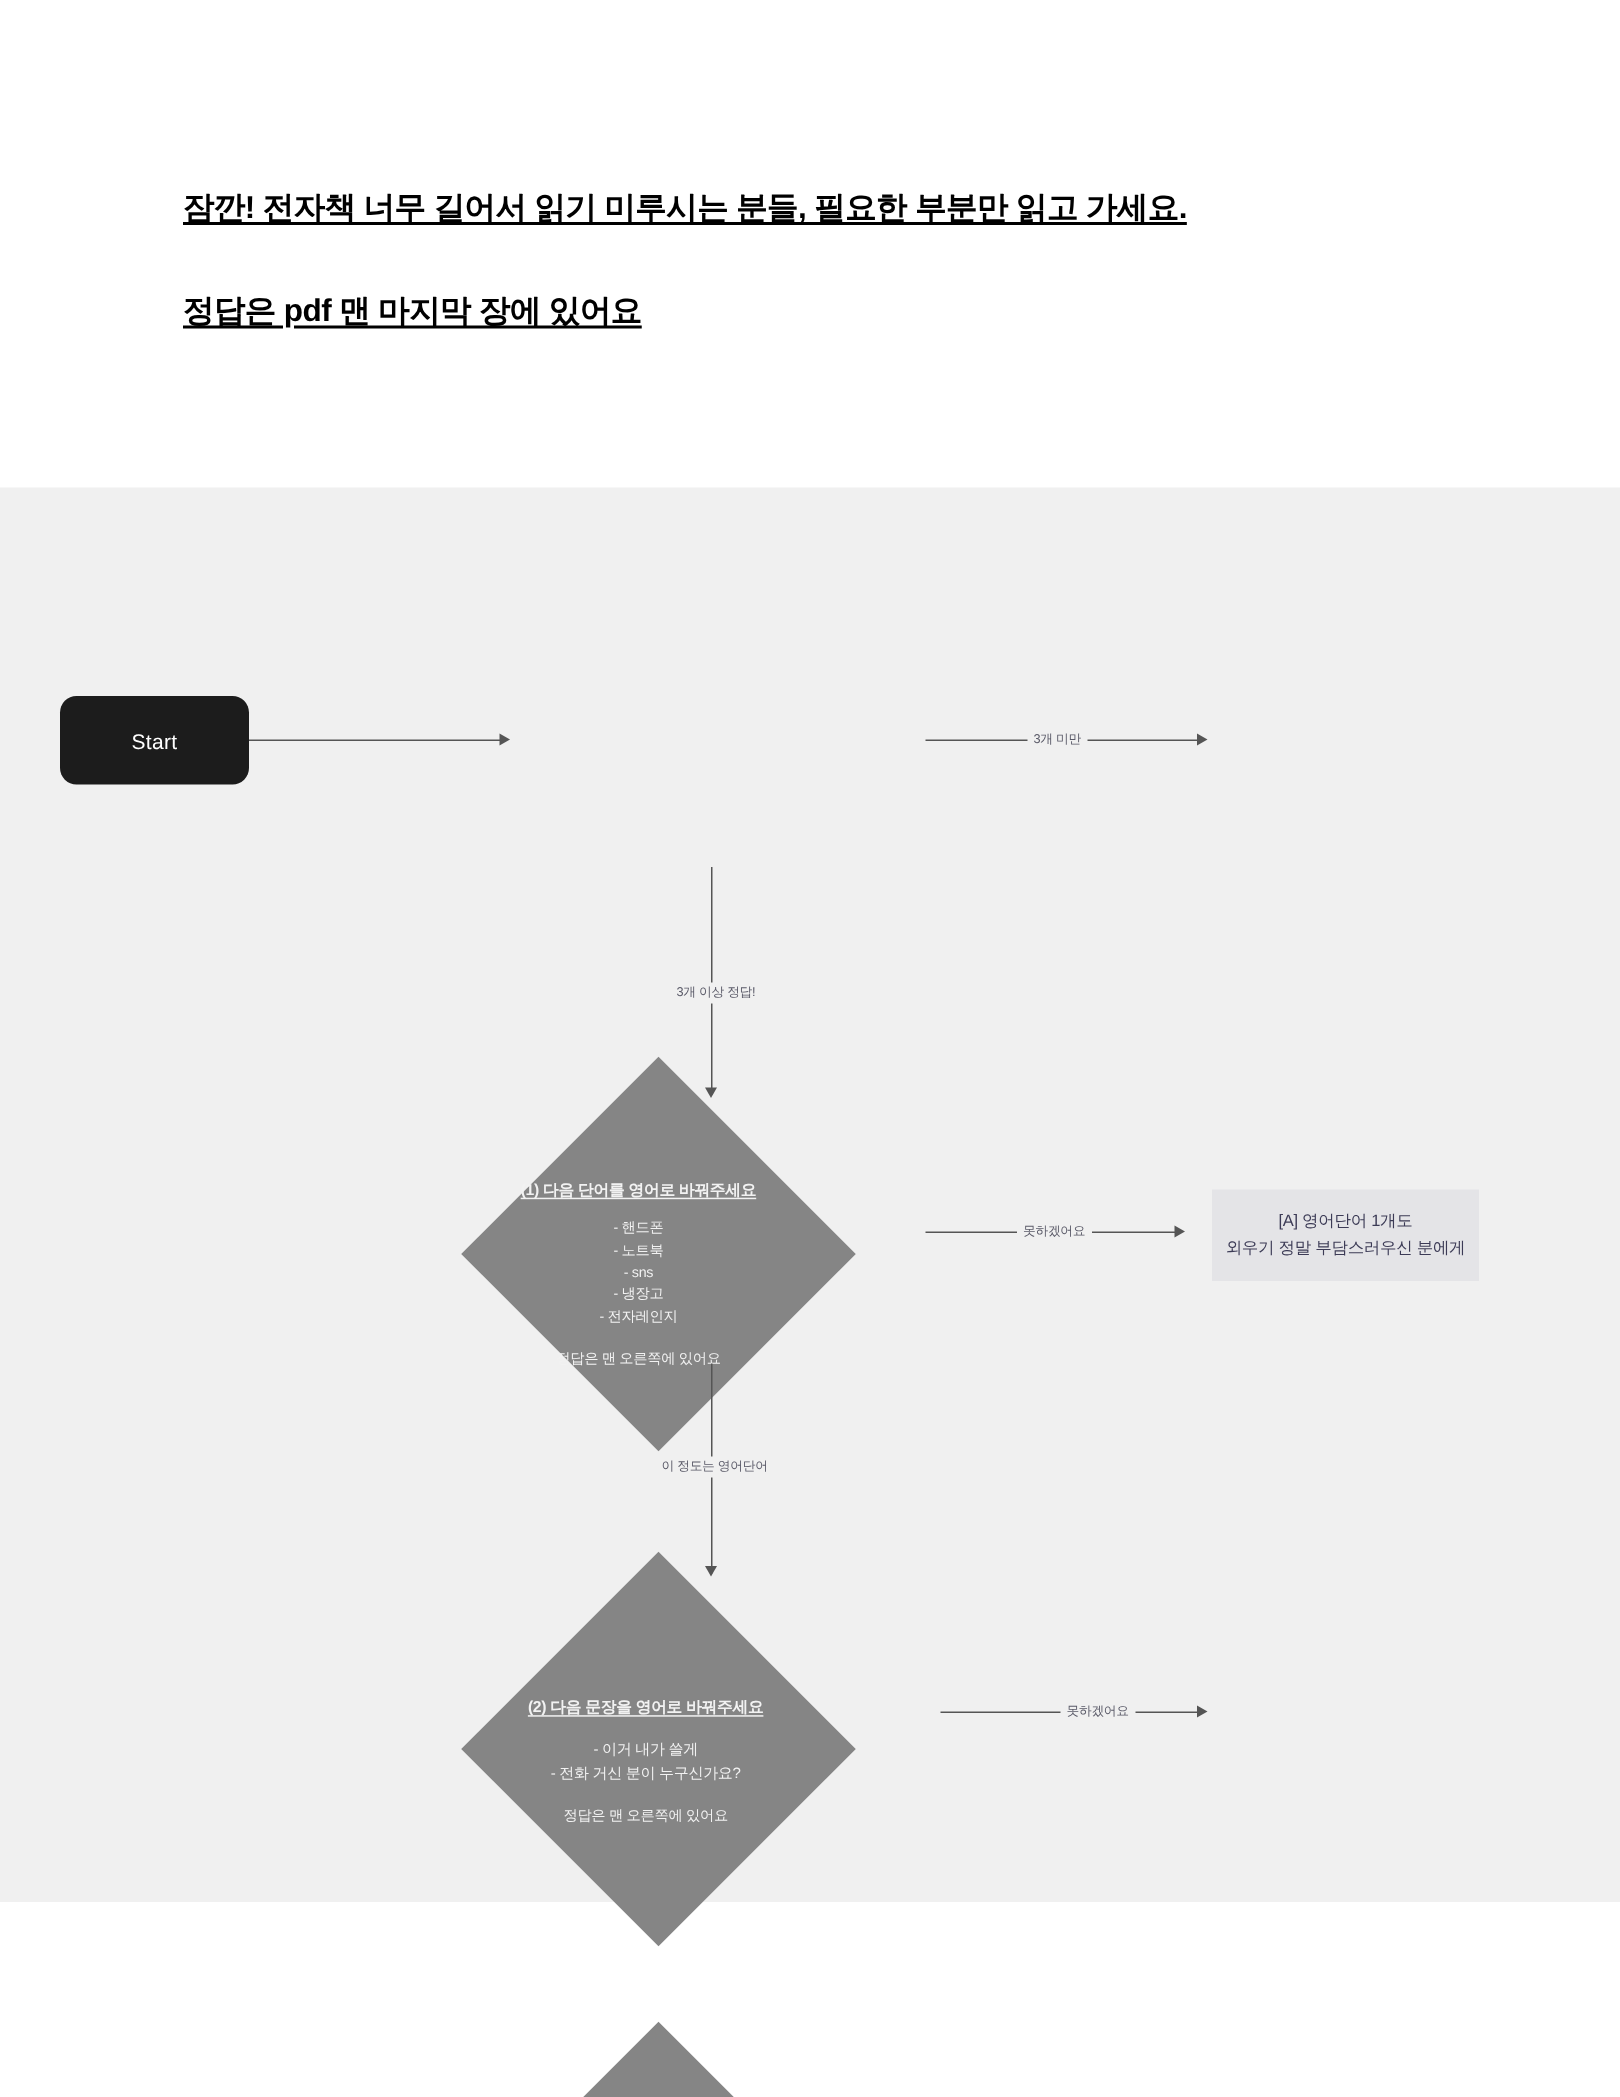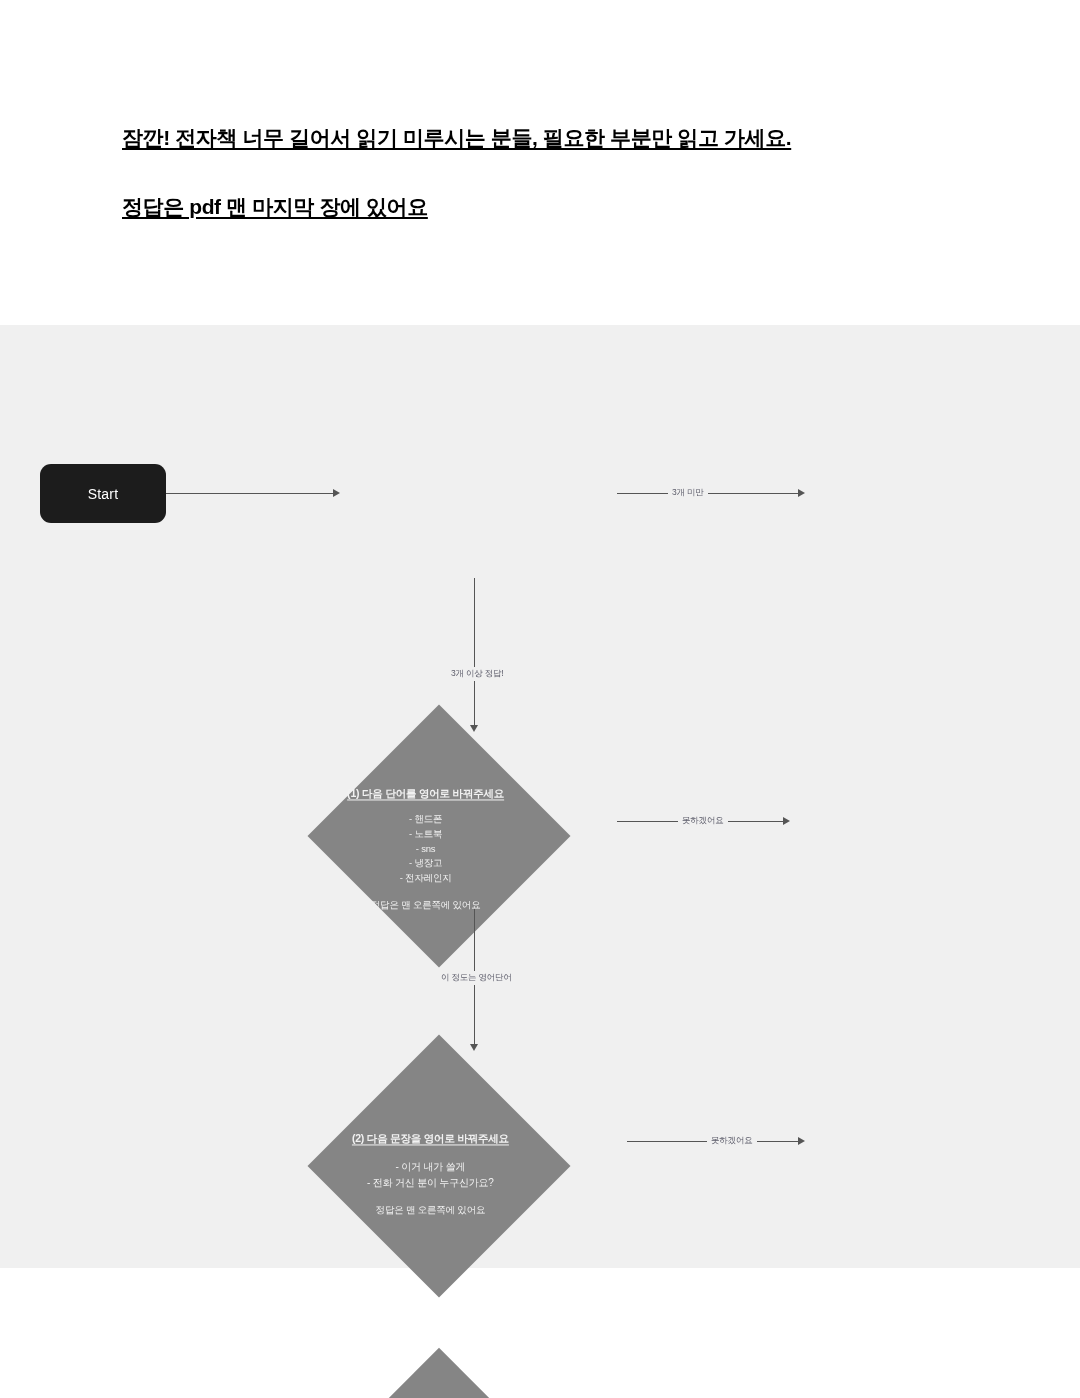--- a/index.html
+++ b/index.html
@@ -224,26 +224,30 @@
 - 노트북
 - sns
 - 냉장고
 - 전자레인지</div>
       <div class="d-note">정답은 맨 오른쪽에 있어요</div>
     </div>
   </div>
 
   <div class="conn-line conn-h" style="left:617px; top:168px; width:184px;"></div>
   <div class="arrow-right" style="left:798px; top:164px;"></div>
-  <div class="edge-label" style="left:668px; top:161px;">3개 미만</div>
-
+  <div class="edge-label" style="left:685px; top:161px;">3개 미만</div>
+
+  <div class="outcome-box" id="outcome-a">
+    <span style="white-space: pre-line;">[A] 영어단어 1개도
+외우기 정말 부담스러우신 분에게</span>
+  </div>
 
   <div class="conn-line conn-v" style="left:474px; top:253px; height:152px;"></div>
   <div class="arrow-down" style="left:470px; top:400px;"></div>
-  <div class="edge-label" style="left:447px; top:330px;margin-top:12px;">3개 이상 정답!</div>
+  <div class="edge-label" style="left:447px; top:330px;">3개 이상 정답!</div>
 
   <div class="diamond" id="diamond-2">
     <div class="diamond-content">
       <div class="d-title">(2) 다음 문장을 영어로 바꿔주세요</div>
       <div class="d-items-2" style="white-space: pre-line;">- 이거 내가 쓸게
 - 전화 거신 분이 누구신가요?</div>
       <div class="d-note">정답은 맨 오른쪽에 있어요</div>
     </div>
   </div>
 

